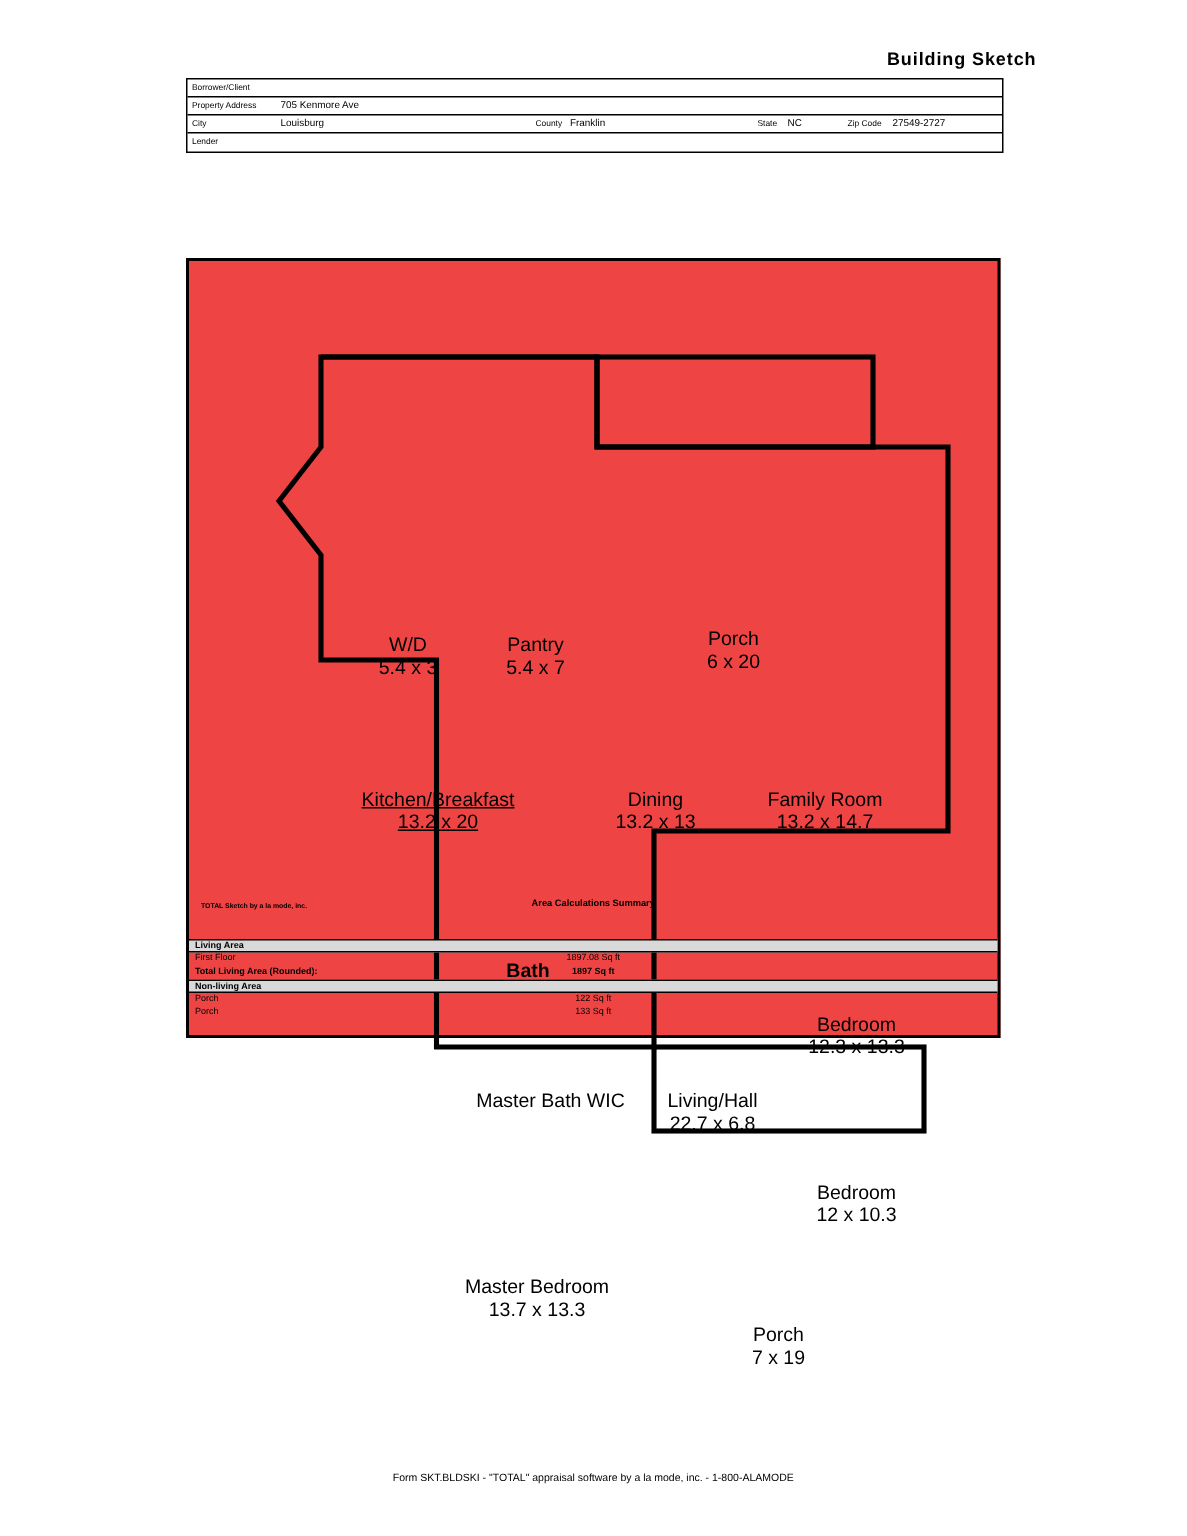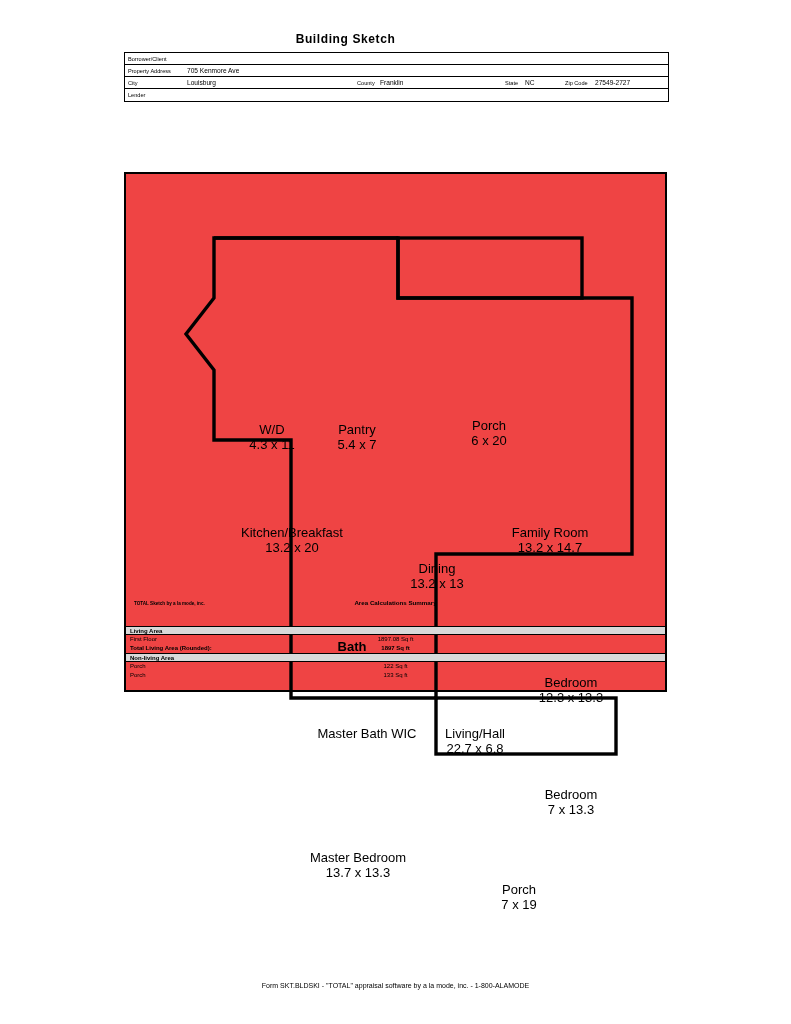--- a/index.html
+++ b/index.html
@@ -22,21 +22,21 @@
     width: 791px;
     height: 1024px;
   }
 
   
   .doc-title {
     position: absolute;
     left: 0;
     top: 32px;
     width: 691px;
-    text-align: center;
+    text-align: right;
     font-size: 12px;
     font-weight: bold;
     letter-spacing: 0.6px;
   }
 
   
   .info-table {
     position: absolute;
     left: 124px;
     top: 52px;
@@ -195,39 +195,39 @@
 
       <rect x="272" y="64" width="184" height="60" fill="none" stroke="#000" stroke-width="3.4"></rect>
 
       <rect x="310" y="524" width="180" height="56" fill="none" stroke="#000" stroke-width="3.4"></rect>
 
       <line x1="88" y1="64" x2="272" y2="64" stroke="#000" stroke-width="3.4"></line>
     </svg>
 
     <div class="room-label" style="left:146px; top:248px;">
       <span>W/D</span>
-      <span class="dim">4.3 x 11</span>
+      <span class="dim">5.4 x 3</span>
     </div>
 
     <div class="room-label" style="left:231px; top:248px;">
       <span>Pantry</span>
       <span class="dim">5.4 x 7</span>
     </div>
 
     <div class="room-label" style="left:363px; top:244px;">
       <span>Porch</span>
       <span class="dim">6 x 20</span>
     </div>
 
-    <div class="room-label" style="left:166px; top:351px;">
+    <div class="room-label" style="left:166px; top:351px;text-decoration:underline;">
       <span>Kitchen/Breakfast</span>
       <span class="dim">13.2 x 20</span>
     </div>
 
-    <div class="room-label" style="left:311px; top:351px;margin-top:36px;">
+    <div class="room-label" style="left:311px; top:351px;">
       <span>Dining</span>
       <span class="dim">13.2 x 13</span>
     </div>
 
     <div class="room-label" style="left:424px; top:351px;">
       <span>Family Room</span>
       <span class="dim">13.2 x 14.7</span>
     </div>
 
     <div class="room-label" style="left:226px; top:465px;font-weight:bold;">
@@ -245,21 +245,21 @@
       <span class="dim"></span>
     </div>
 
     <div class="room-label" style="left:349px; top:552px;">
       <span>Living/Hall</span>
       <span class="dim">22.7 x 6.8</span>
     </div>
 
     <div class="room-label" style="left:445px; top:613px;">
       <span>Bedroom</span>
-      <span class="dim">7 x 13.3</span>
+      <span class="dim">12 x 10.3</span>
     </div>
 
     <div class="room-label" style="left:232px; top:652px;margin-top:24px;">
       <span>Master Bedroom</span>
       <span class="dim">13.7 x 13.3</span>
     </div>
 
     <div class="room-label" style="left:393px; top:708px;">
       <span>Porch</span>
       <span class="dim">7 x 19</span>

